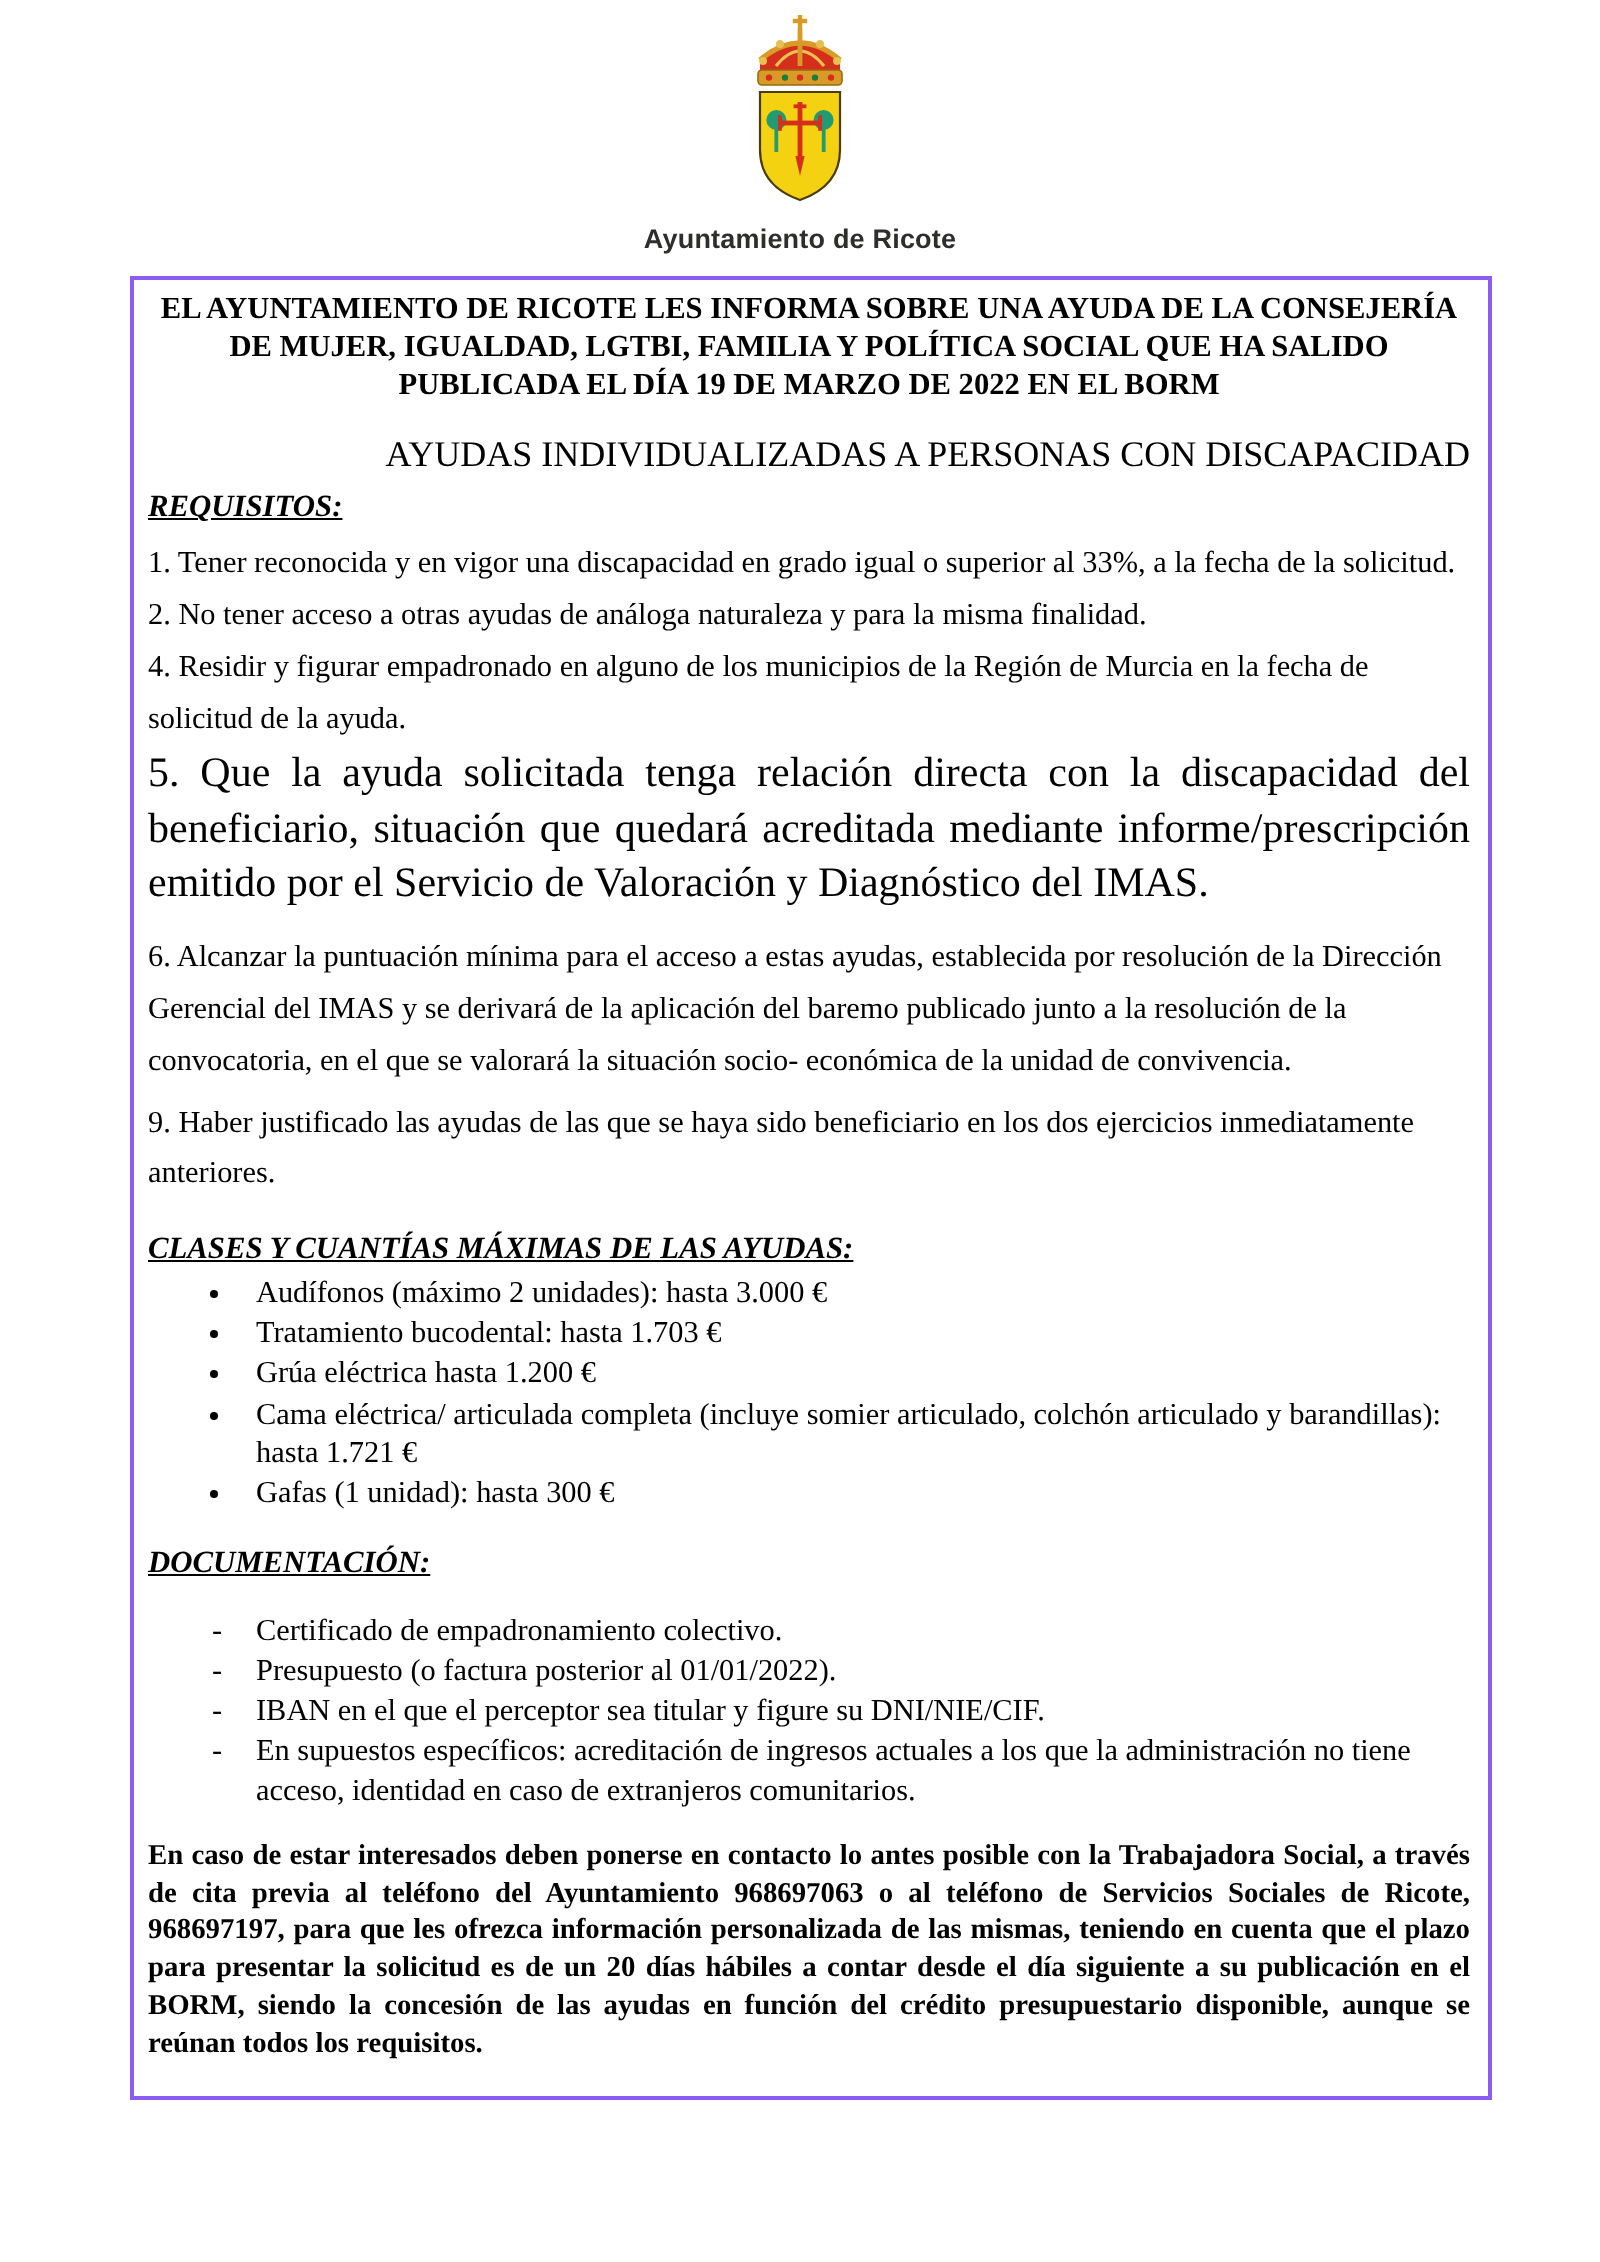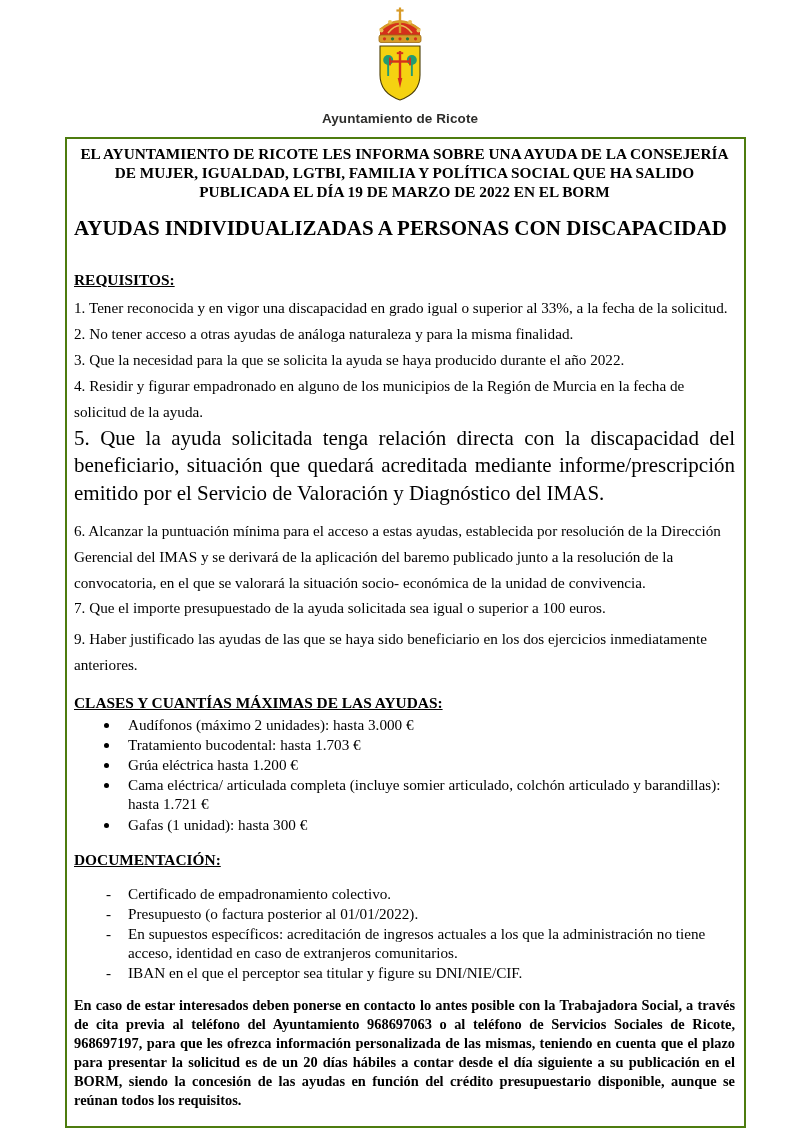--- a/index.html
+++ b/index.html
@@ -15,35 +15,35 @@
   .crest-caption {
     font-family:"Liberation Sans", sans-serif;
     font-weight:bold; font-size:13.5px; color:#2e2e2c;
     margin-top:1px; letter-spacing:0.1px;
   }
   
   .doc-box {
     box-sizing:border-box;
     margin:11px 0 0 65px;
     width:681px;
-    border:2px solid #4d7c0f;
+    border:2px solid #8b5cf6;
     padding:4px 9px 16px 7px;
   }
   .intro-title {
     font-weight:bold; text-align:center;
     font-size:15.3px; line-height:1.23;
     margin:2px 2px 0 2px;
   }
   .main-title {
-    font-weight:bold; text-align:left;
-    font-size:21px; margin:15px 0 0 0;
+    font-weight:normal; text-align:right;
+    font-size:18px; margin:15px 0 0 0;
   }
   .section-heading {
-    font-weight:bold; text-decoration:underline;
-    font-size:15.4px; margin:30px 0 0 0;
+    font-weight:bold; font-style:italic; text-decoration:underline;
+    font-size:15.4px; margin:7px 0 0 0;
   }
   .para { font-size:15.2px; line-height:1.7; margin:0; }
   .para.first { margin-top:6px; }
   .para.gap-lg { margin-top:10px; }
   .para.gap-sm { margin-top:5px; }
   .para-tight {
     font-size:21px; line-height:1.32; margin:0;
     text-align:justify;
   }
   ul.bullet-list {
@@ -119,41 +119,39 @@
 <div class="doc-box">
 
   <div class="intro-title">EL AYUNTAMIENTO DE RICOTE LES INFORMA SOBRE UNA AYUDA DE LA CONSEJERÍA DE MUJER, IGUALDAD, LGTBI, FAMILIA Y POLÍTICA SOCIAL QUE HA SALIDO PUBLICADA EL DÍA 19 DE MARZO DE 2022 EN EL BORM</div>
 
   <div class="main-title">AYUDAS INDIVIDUALIZADAS A PERSONAS CON DISCAPACIDAD</div>
 
   <div class="section-heading">REQUISITOS:</div>
 
   <p class="para first">1. Tener reconocida y en vigor una discapacidad en grado igual o superior al 33%, a la fecha de la solicitud.</p>
   <p class="para">2. No tener acceso a otras ayudas de análoga naturaleza y para la misma finalidad.</p>
-  <p class="para">3. Que la necesidad para la que se solicita la ayuda se haya producido durante el año 2022.</p>
   <p class="para">4. Residir y figurar empadronado en alguno de los municipios de la Región de Murcia en la fecha de solicitud de la ayuda.</p>
   <p class="para-tight">5. Que la ayuda solicitada tenga relación directa con la discapacidad del beneficiario, situación que quedará acreditada mediante informe/prescripción emitido por el Servicio de Valoración y Diagnóstico del IMAS.</p>
   <p class="para gap-lg">6. Alcanzar la puntuación mínima para el acceso a estas ayudas, establecida por resolución de la Dirección Gerencial del IMAS y se derivará de la aplicación del baremo publicado junto a la resolución de la convocatoria, en el que se valorará la situación socio- económica de la unidad de convivencia.</p>
-  <p class="para">7. Que el importe presupuestado de la ayuda solicitada sea igual o superior a 100 euros.</p>
   <p class="para gap-sm">9. Haber justificado las ayudas de las que se haya sido beneficiario en los dos ejercicios inmediatamente anteriores.</p>
 
   <div class="section-heading" style="margin-top:16px;">CLASES Y CUANTÍAS MÁXIMAS DE LAS AYUDAS:</div>
 
   <ul class="bullet-list">
     <li>Audífonos (máximo 2 unidades): hasta 3.000 €</li>
     <li>Tratamiento bucodental: hasta 1.703 €</li>
     <li>Grúa eléctrica hasta 1.200 €</li>
     <li>Cama eléctrica/ articulada completa (incluye somier articulado, colchón articulado y barandillas): hasta 1.721 €</li>
     <li>Gafas (1 unidad): hasta 300 €</li>
   </ul>
 
   <div class="section-heading" style="margin-top:17px;">DOCUMENTACIÓN:</div>
 
   <ul class="dash-list">
     <li>Certificado de empadronamiento colectivo.</li>
     <li>Presupuesto (o factura posterior al 01/01/2022).</li>
+    <li>IBAN en el que el perceptor sea titular y figure su DNI/NIE/CIF.</li>
     <li>En supuestos específicos: acreditación de ingresos actuales a los que la administración no tiene acceso, identidad en caso de extranjeros comunitarios.</li>
-    <li>IBAN en el que el perceptor sea titular y figure su DNI/NIE/CIF.</li>
   </ul>
 
   <p class="footer-note">En caso de estar interesados deben ponerse en contacto lo antes posible con la Trabajadora Social, a través de cita previa al teléfono del Ayuntamiento 968697063 o al teléfono de Servicios Sociales de Ricote, 968697197, para que les ofrezca información personalizada de las mismas, teniendo en cuenta que el plazo para presentar la solicitud es de un 20 días hábiles a contar desde el día siguiente a su publicación en el BORM, siendo la concesión de las ayudas en función del crédito presupuestario disponible, aunque se reúnan todos los requisitos.</p>
 
 </div>
 
 </body></html>

